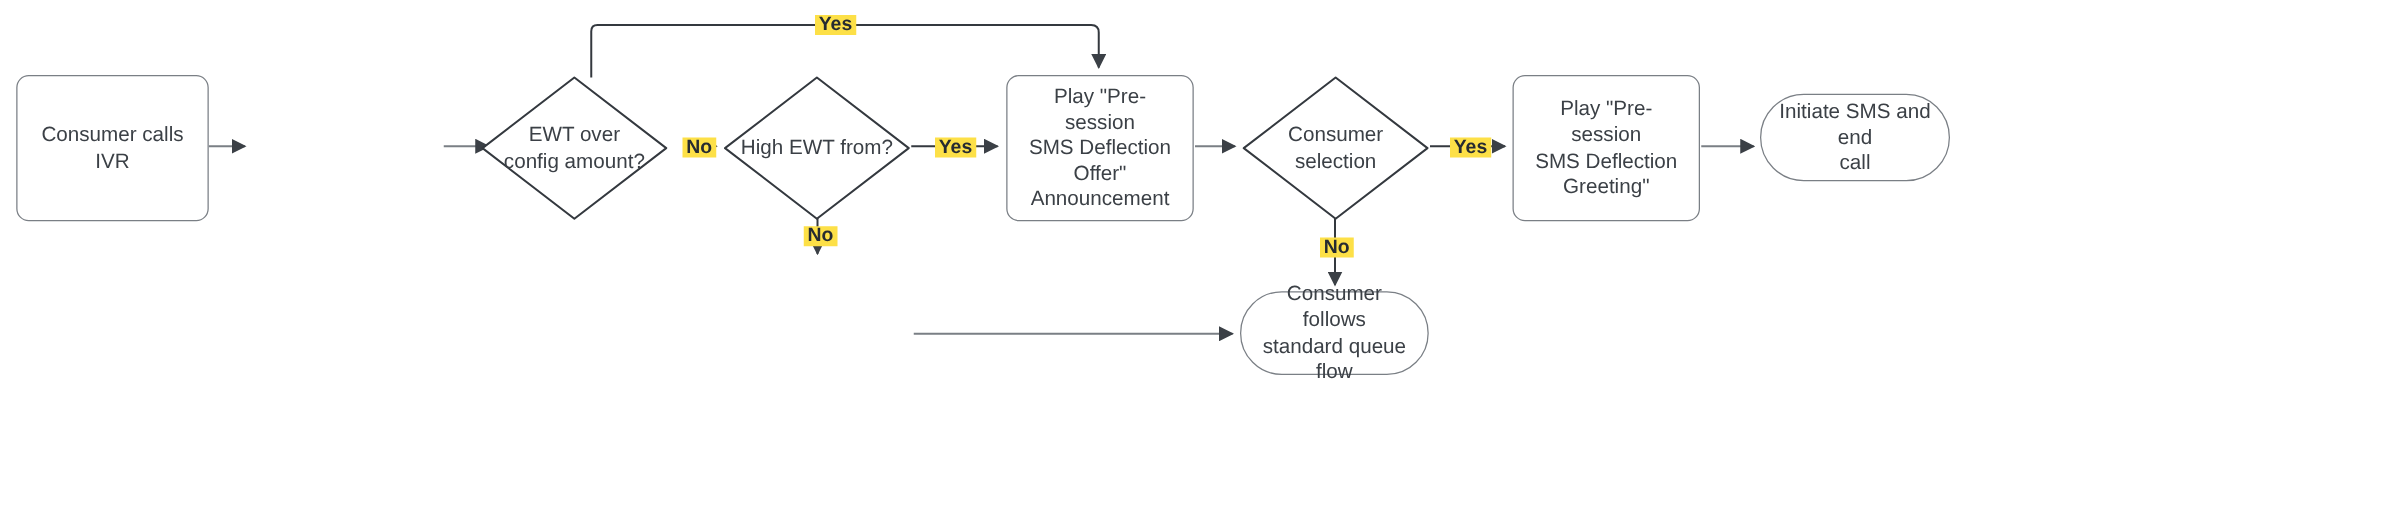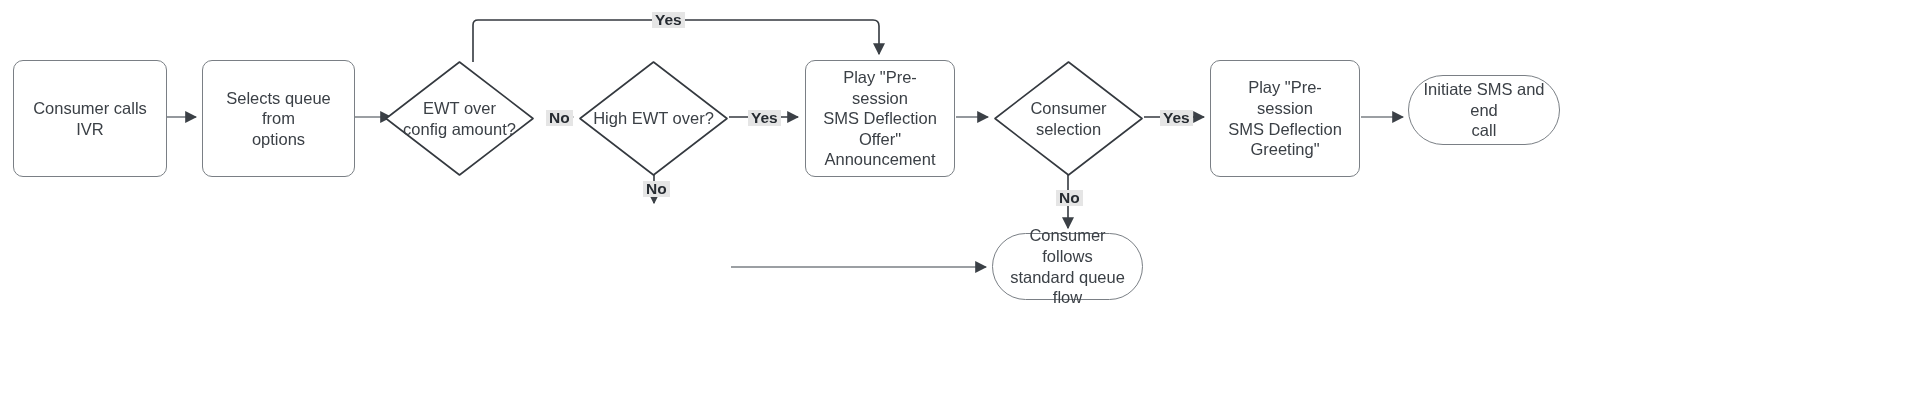--- a/index.html
+++ b/index.html
@@ -60,21 +60,21 @@
   }
   .node .label {
     padding: 0 10px;
     white-space: pre-line;
   }
   .edge-label {
     position: absolute;
     font-size: 15.5px;
     font-weight: bold;
     color: #262b31;
-    background: #e5e5e5;
+    background: #fde047;
     padding: 0 3px;
     line-height: 1;
     white-space: nowrap;
   }
 </style>
 </head>
 <body>
 
 <div id="canvas">
 
@@ -108,38 +108,34 @@
 
       <path d="M 731 267 L 986 267"></path>
     </g>
   </svg>
 
   <div class="node process" style="left:13px; top:60px; width:154px; height:117px;justify-content:center;">
     <span class="label">Consumer calls
 IVR</span>
   </div>
 
-  <div class="node process" style="left:202px; top:60px; width:153px; height:117px;">
-    <span class="label">Selects queue from
-options</span>
-  </div>
 
   <div class="node decision" style="left:384px; top:60px; width:151px; height:117px;">
     <svg class="dshape" viewBox="0 0 151 117" preserveAspectRatio="none">
       <path d="M 75.5 2 L 149 58.5 L 75.5 115 L 2 58.5 Z" fill="#ffffff" stroke="#34393f" stroke-width="1.6" stroke-linejoin="round"></path>
     </svg>
     <span class="dlabel" style="white-space:pre-line;">EWT over
 config amount?</span>
   </div>
 
   <div class="node decision" style="left:578px; top:60px; width:151px; height:117px;">
     <svg class="dshape" viewBox="0 0 151 117" preserveAspectRatio="none">
       <path d="M 75.5 2 L 149 58.5 L 75.5 115 L 2 58.5 Z" fill="#ffffff" stroke="#34393f" stroke-width="1.6" stroke-linejoin="round"></path>
     </svg>
-    <span class="dlabel" style="white-space:pre-line;">High EWT over?</span>
+    <span class="dlabel" style="white-space:pre-line;">High EWT from?</span>
   </div>
 
   <div class="node process" style="left:805px; top:60px; width:150px; height:117px;">
     <span class="label">Play "Pre-session
 SMS Deflection
 Offer"
 Announcement</span>
   </div>
 
   <div class="node decision" style="left:993px; top:60px; width:151px; height:117px;">

